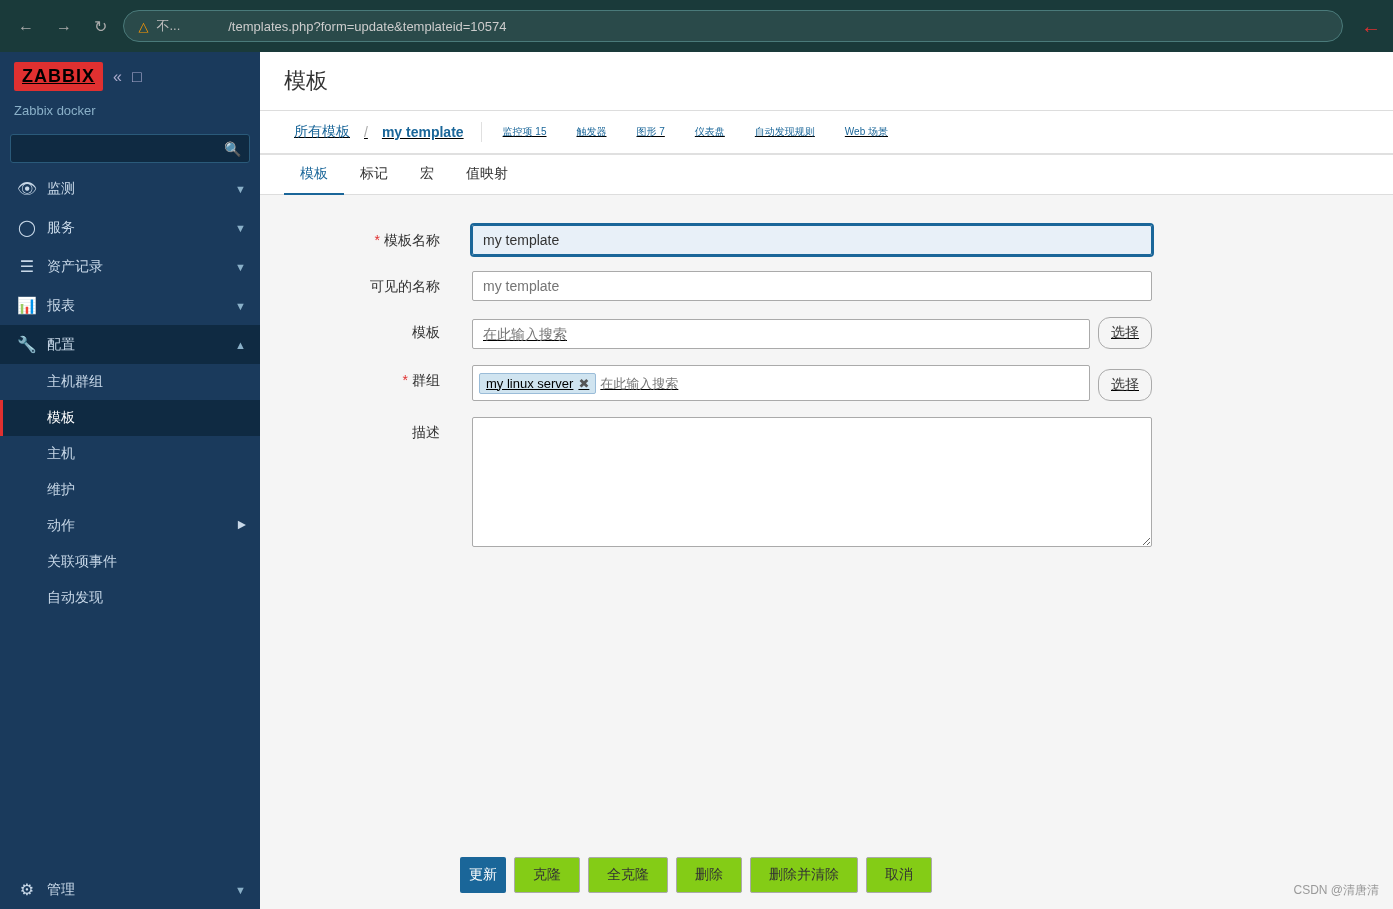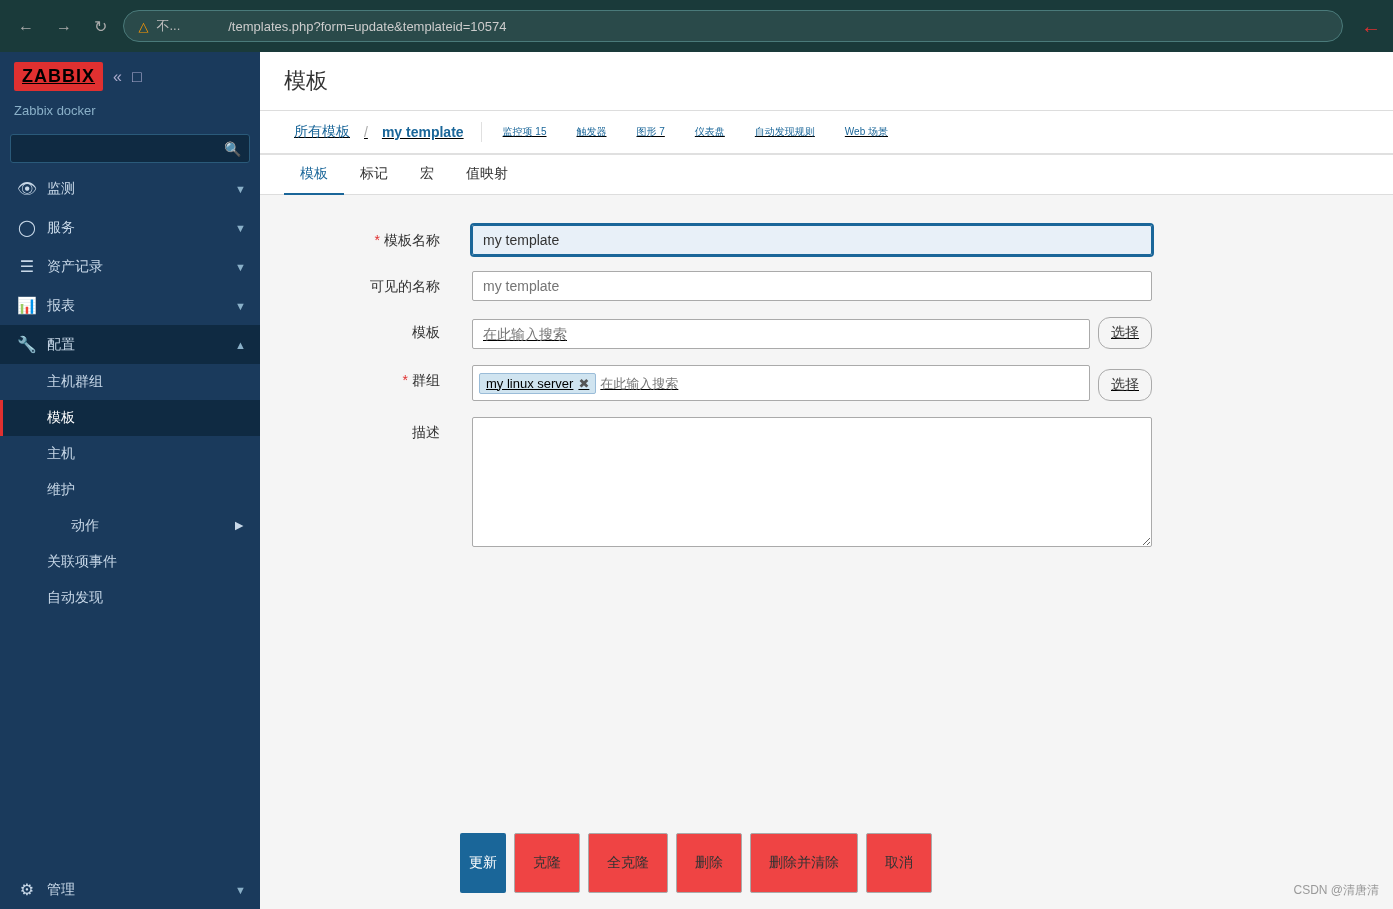--- a/index.html
+++ b/index.html
@@ -133,20 +133,21 @@
     .sidebar-item.active-parent { background: #0f2a42; }
     .sidebar-item-icon { font-size: 16px; width: 20px; text-align: center; }
     .sidebar-item-label { flex: 1; }
     .sidebar-chevron { font-size: 11px; color: #8ab0c8; }
     .sidebar-sub-item {
       padding: 9px 14px 9px 44px;
       cursor: pointer;
       color: #c8d8e8;
       font-size: 14px;
       border-left: 3px solid transparent;
+      font-family: Liberation Mono, monospace;
     }
     .sidebar-sub-item.active {
       background: #0f2a42;
       border-left: 3px solid #e03030;
       color: white;
     }
 
     
     .main {
       flex: 1;
@@ -340,24 +341,24 @@
     .btn-primary {
       background: #1a6699;
       color: white;
       border: none;
       padding: 8px 9px;
       border-radius: 2px;
       cursor: pointer;
       font-size: 14px;
     }
     .btn-secondary {
-      background: #ef4444;
+      background: #84cc16;
       color: #333;
       border: 1px solid #aaa;
-      padding: 20px 18px;
+      padding: 8px 18px;
       border-radius: 2px;
       cursor: pointer;
       font-size: 14px;
     }
 
     
     .footer-watermark {
       position: fixed;
       bottom: 10px;
       right: 14px;
@@ -420,21 +421,21 @@
       <div class="sidebar-item active-parent">
         <span class="sidebar-item-icon">🔧</span>
         <span class="sidebar-item-label">配置</span>
         <span class="sidebar-chevron">▲</span>
       </div>
 
       <div class="sidebar-sub-item">主机群组</div>
       <div class="sidebar-sub-item active">模板</div>
       <div class="sidebar-sub-item">主机</div>
       <div class="sidebar-sub-item">维护</div>
-      <div class="sidebar-sub-item" style="display:flex; justify-content: space-between; padding-right:14px;margin-left:24px;">
+      <div class="sidebar-sub-item" style="display:flex; justify-content: space-between; padding-right:14px;">
         <span>动作</span>
         <span>►</span>
       </div>
       <div class="sidebar-sub-item">关联项事件</div>
       <div class="sidebar-sub-item">自动发现</div>
     </div>
 
     <div style="flex:1;"></div>
     <div class="sidebar-item">
       <span class="sidebar-item-icon">⚙</span>

